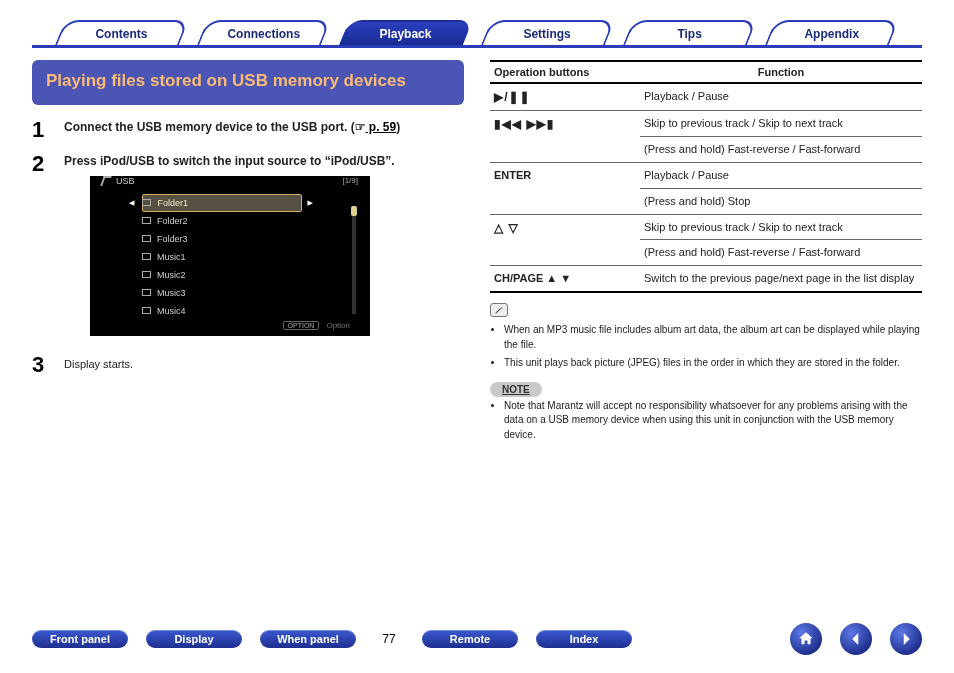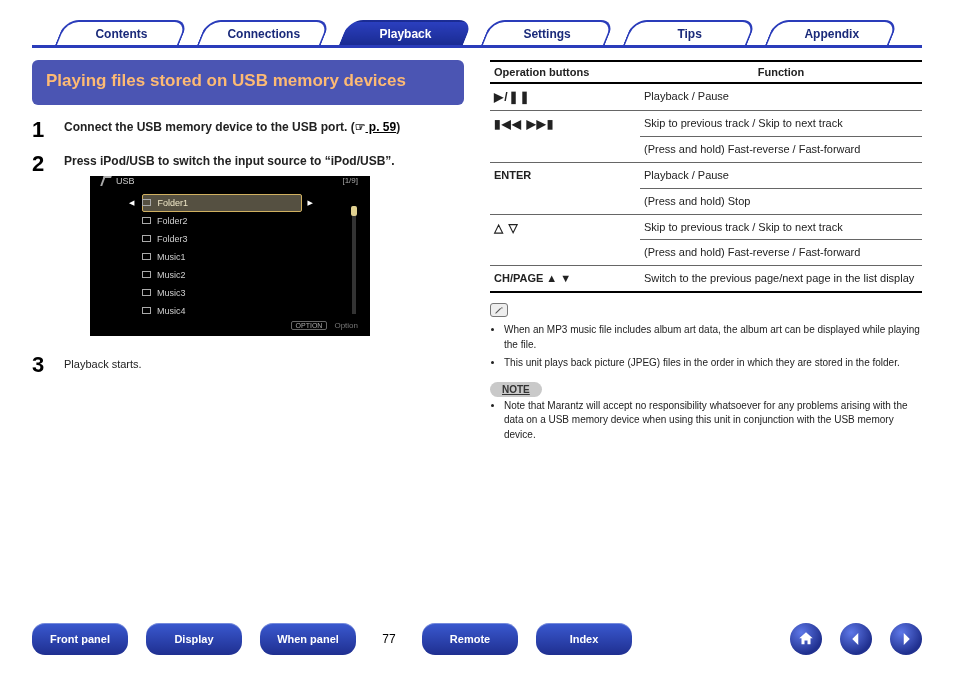--- a/index.html
+++ b/index.html
@@ -106,21 +106,21 @@
   .osd .osd-top .usbicon{width:8px;height:10px;border-left:2px solid #aaa;border-top:2px solid #aaa;transform:skewX(-20deg);}
   .osd .osd-top .count{margin-left:auto;font-size:8px;color:#aaa;}
   .osd .list{margin-left:40px;width:160px;}
   .osd .row{display:flex;align-items:center;gap:6px;height:18px;color:#cfcfcf;}
   .osd .row .ficon{width:9px;height:7px;border:1px solid #aaa;}
   .osd .row.sel{background:#555041;border:1px solid #d0b060;border-radius:2px;color:#f0e8c8;}
   .osd .row.sel .arrow-r{margin-left:auto;margin-right:-12px;color:#fff;}
   .osd .row.sel::before{content:"◀";color:#fff;margin-left:-14px;margin-right:2px;font-size:7px;}
   .osd .scroll{position:absolute;right:14px;top:30px;width:4px;height:108px;background:#333;}
   .osd .scroll .thumb{position:absolute;left:-1px;top:0;width:6px;height:10px;background:#e0d090;border-radius:2px;}
-  .osd .bot{position:absolute;right:12px;bottom:6px;display:flex;align-items:center;gap:7px;color:#777;font-size:8px;}
+  .osd .bot{position:absolute;right:20px;bottom:6px;display:flex;align-items:center;gap:7px;color:#777;font-size:8px;}
   .osd .bot .opt{border:1px solid #666;border-radius:2px;padding:0 4px;font-size:7px;color:#aaa;}
 
   
   table.ops{
     width:100%;border-collapse:collapse;font-size:11px;
   }
   table.ops th{
     text-align:left;font-weight:700;border-top:2px solid #000;border-bottom:2px solid #000;padding:4px 4px;
   }
   table.ops th.fn{text-align:center;}
@@ -146,21 +146,21 @@
     font-size:10px;font-weight:700;color:#333;
     padding:2px 12px;margin-top:2px;text-decoration:underline;
   }
 
   
   .footer{
     display:flex;align-items:center;gap:18px;
     padding-top:6px;
   }
   .fbtn{
-    min-width:96px;height:32px;border-radius:13px;
+    min-width:96px;height:18px;border-radius:13px;
     background:linear-gradient(var(--btn-grad-top),var(--btn-grad-bot));
     color:#fff;font-size:11px;font-weight:700;
     display:flex;align-items:center;justify-content:center;
     cursor:pointer;
     box-shadow:inset 0 1px 0 rgba(255,255,255,.3);
     text-align:center;
   }
   .pnum{font-size:12px;color:#000;min-width:30px;text-align:center;}
   .spacer{flex:1;}
   .circ{
@@ -259,21 +259,21 @@
               <div class="bot">
                 <span class="opt">OPTION</span>
                 <span>Option</span>
               </div>
             </div>
           </div>
         </li>
 
         <li>
           <div class="step-body">
-            <div class="step-sub">Playback starts.</div>
+            <div class="step-sub">Display starts.</div>
           </div>
         </li>
       </ol>
     </div>
 
     <div class="col">
       <table class="ops">
         <thead>
           <tr>
             <th>Operation buttons</th>

